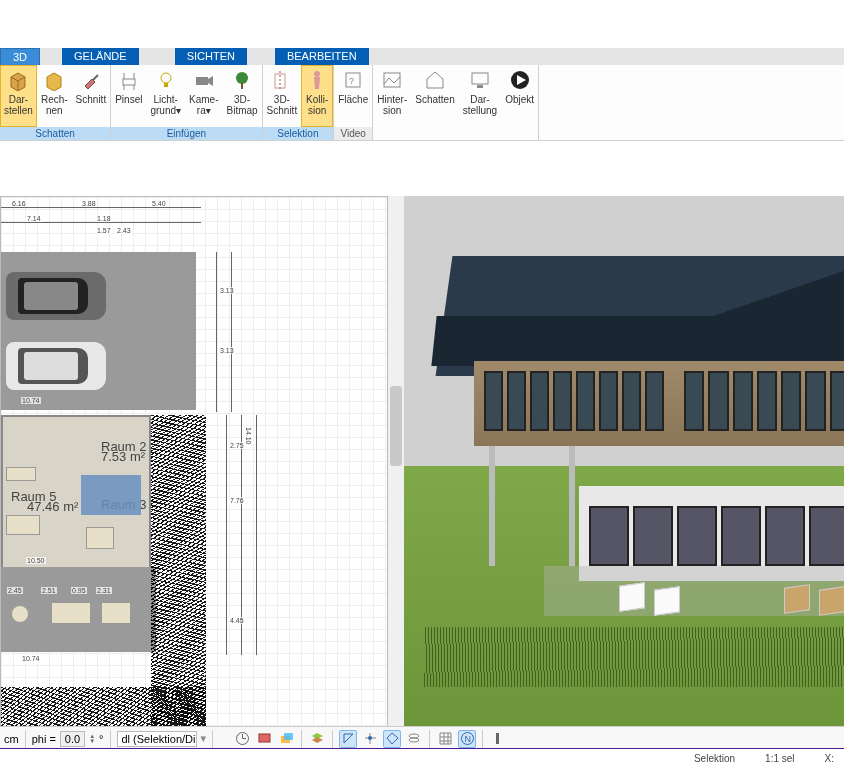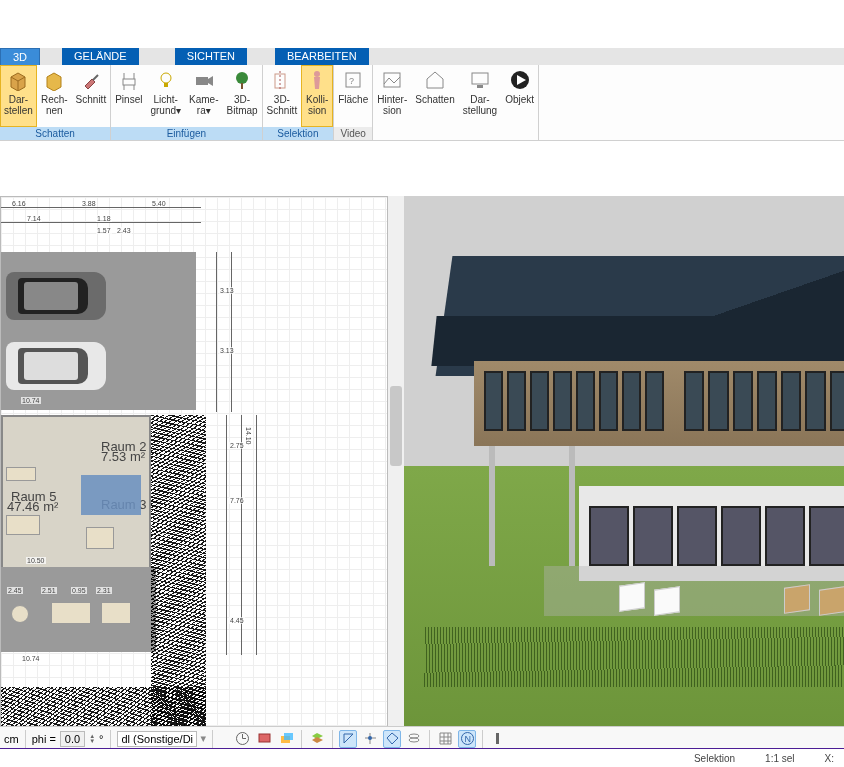--- a/index.html
+++ b/index.html
@@ -289,21 +289,21 @@
     <div class="car" style="left:5px;top:145px;width:100px;height:48px"></div>
     <div class="dim" style="left:20px;top:200px">10.74</div>
 
     <div class="dimline v" style="left:215px;top:55px;height:160px"></div>
     <div class="dimline v" style="left:230px;top:55px;height:160px"></div>
     <div class="dim" style="left:218px;top:90px">3.13</div>
     <div class="dim" style="left:218px;top:150px">3.13</div>
 
     <div class="house"></div>
     <div class="room-label" style="left:10px;top:292px">Raum 5</div>
-    <div class="room-label" style="left:6px;top:302px">47.46 m²</div>
+    <div class="room-label" style="left:26px;top:302px">47.46 m²</div>
     <div class="room-label" style="left:100px;top:242px">Raum 2</div>
     <div class="room-label" style="left:100px;top:252px">7.53 m²</div>
     <div class="room-label" style="left:100px;top:300px">Raum 3</div>
     <div class="bluearea" style="left:80px;top:278px;width:60px;height:40px"></div>
     <div class="furn" style="left:5px;top:270px;width:30px;height:14px"></div>
     <div class="furn" style="left:5px;top:318px;width:34px;height:20px"></div>
     <div class="furn" style="left:85px;top:330px;width:28px;height:22px"></div>
 
     <div class="dim" style="left:25px;top:360px">10.50</div>
 
@@ -385,21 +385,21 @@
 </div>
 
 <div class="bottom">
   <span>cm</span>
   <div class="divider"></div>
   <span>phi =</span>
   <span class="field">0.0</span>
   <span class="spin">▲<br>▼</span>
   <span>°</span>
   <div class="divider"></div>
-  <span class="select">dl (Sonstige/Di</span>
+  <span class="select">dl (Selektion/Di</span>
   <span style="color:#888">▾</span>
   <div class="divider"></div>
   <div style="flex:0 0 10px"></div>
   <span class="tool-icon">
       <svg width="15" height="15">
         <circle cx="7.5" cy="7.5" r="6" fill="none" stroke="#666"></circle>
         <line x1="7.5" y1="7.5" x2="7.5" y2="3" stroke="#666"></line>
         <line x1="7.5" y1="7.5" x2="11" y2="7.5" stroke="#666"></line>
       </svg>
     </span>

